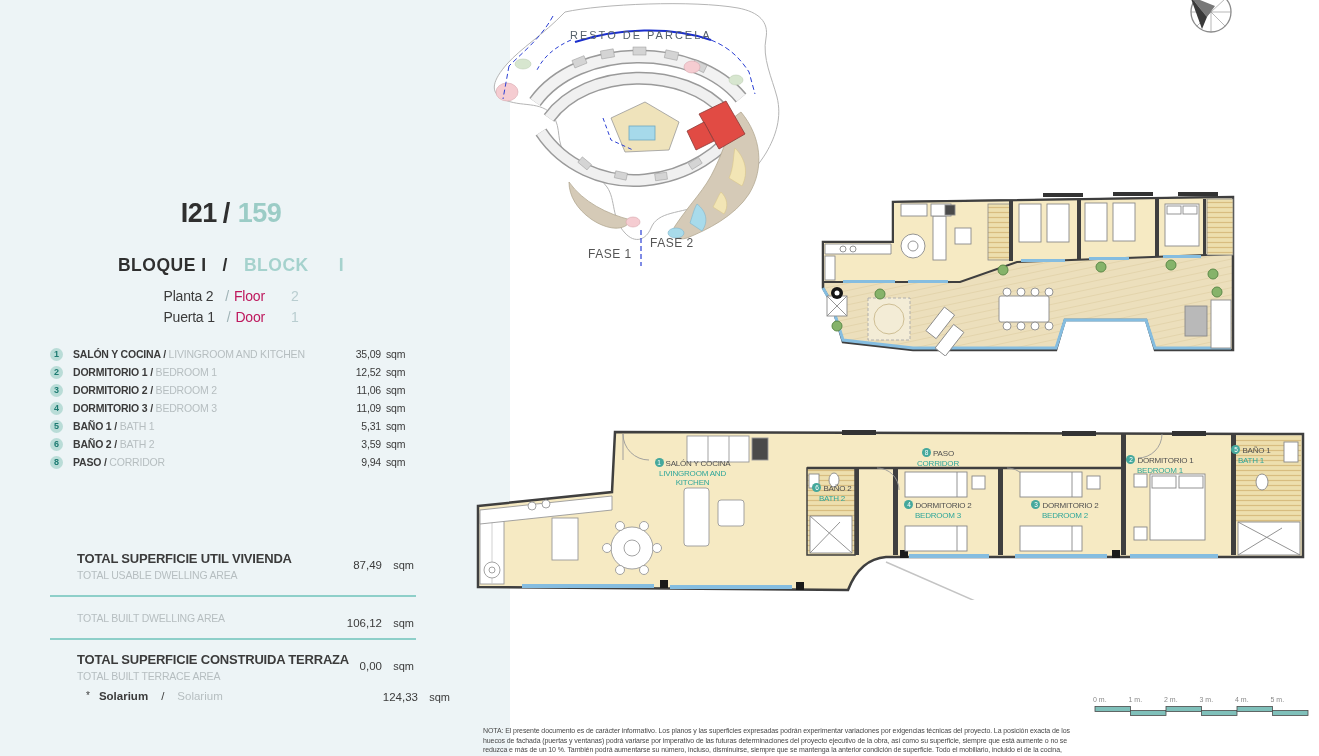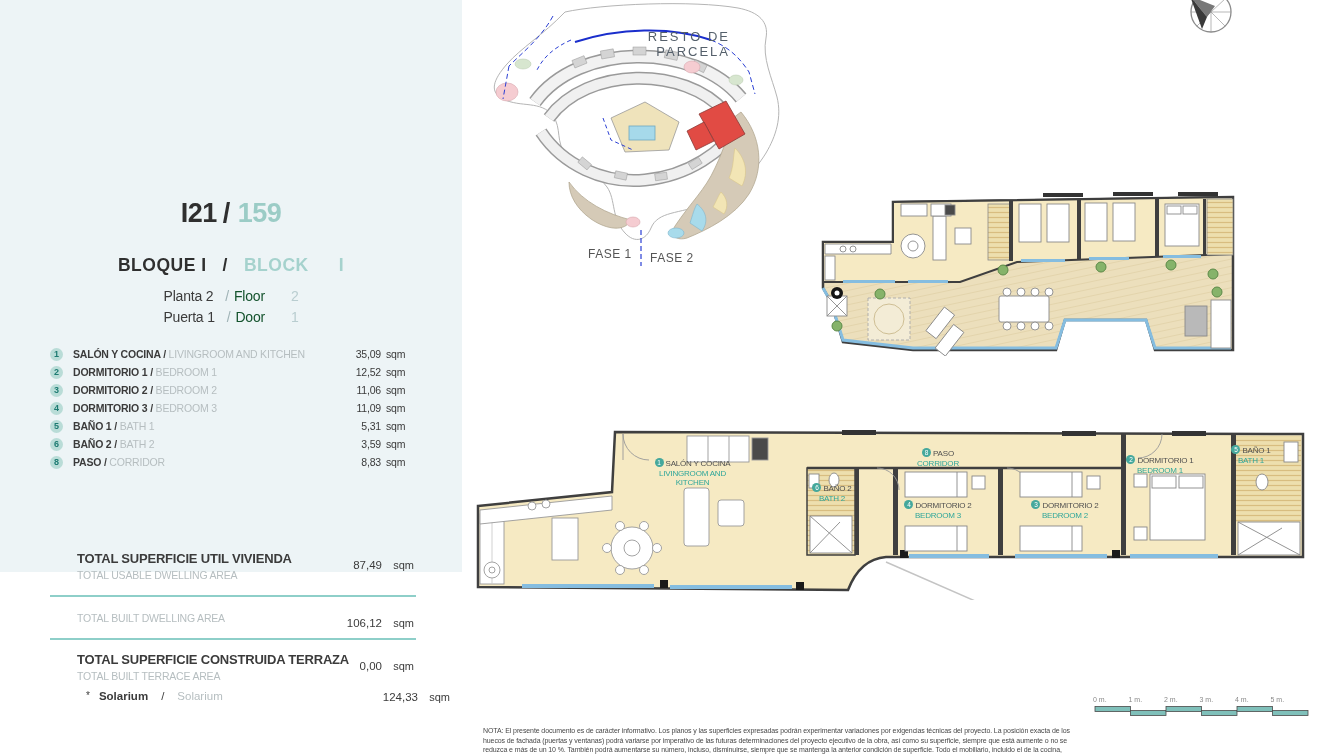--- a/index.html
+++ b/index.html
@@ -1,30 +1,30 @@
 <!DOCTYPE html>
 <html><head>
 <meta charset="utf-8">
 <style>
   html,body{margin:0;padding:0;background:#fff;}
   #page{position:relative;width:1319px;height:756px;overflow:hidden;background:#ffffff;
         font-family:"Liberation Sans",sans-serif;-webkit-font-smoothing:antialiased;}
   
-  #panel{position:absolute;left:0;top:0;width:462px;height:572px;background:#edf4f6;}
+  #panel{position:absolute;left:0;top:0;width:462px;height:756px;background:#edf4f6;padding-left:48px;}
   .hdr1{position:absolute;left:0;top:198px;width:462px;text-align:center;font-size:27px;font-weight:bold;letter-spacing:-0.5px;color:#2f2f2f;}
   .hdr1 .num{color:#9bccc6;margin-left:8px;}
   .hdr1 .sep{margin-left:6px;}
   .hdr2{position:absolute;left:0;top:255px;width:462px;text-align:center;font-size:17.5px;font-weight:bold;letter-spacing:0.5px;color:#2f2f2f;}
   .hdr2 .sep{margin:0 16px;}
   .hdr2 .en{color:#a5d2cd;margin-top:27px;}
   .hdr2 .ennum{color:#a5d2cd;margin-left:30px;}
   .hdr3{position:absolute;left:0;width:462px;text-align:center;font-size:14px;color:#3b3b3b;letter-spacing:-0.2px;}
   .hdr3 .es{font-weight:bold;font-weight:normal;color:#3b3b3b;}
   .hdr3 .sep{color:#9fb3b6;margin:0 5px 0 12px;}
-  .hdr3 .en{color:#14532d;}
+  .hdr3 .en{color:#be185d;}
   .hdr3 .ennum{color:#b9cdd0;margin-left:26px;}
   #room-list{position:absolute;left:50px;top:345px;width:366px;}
   .room-row{display:flex;align-items:center;height:18px;font-size:10.5px;letter-spacing:-0.2px;}
   .badge{flex:0 0 13px;width:13px;height:13px;border-radius:50%;background:#b9dcd7;color:#1d7b72;
          font-size:9px;font-weight:bold;text-align:center;line-height:13px;margin-right:10px;}
   .rname{flex:1;white-space:nowrap;overflow:hidden;}
   .rname .es{font-weight:bold;color:#3b3b3b;}
   .rname .en{color:#b6bec0;}
   .rarea{width:42px;text-align:right;color:#3b3b3b;}
   .runit{width:30px;text-align:left;padding-left:5px;color:#3b3b3b;}
@@ -38,21 +38,21 @@
   #solarium{position:relative;padding-left:36px;font-size:11.5px;height:16px;}
   #solarium .star{font-size:10px;color:#3b3b3b;margin-right:9px;vertical-align:top;}
   #solarium .es{font-weight:bold;color:#3b3b3b;}
   #solarium .sep{margin:0 13px;color:#3b3b3b;}
   #solarium .en{color:#b6bec0;}
   #solarium .tval{top:1px;}
   #solarium .tunit{top:1px;}
   
   svg{position:absolute;}
   .ov{position:absolute;z-index:5;}
-  .site-label{font-size:13px;letter-spacing:2px;color:#55606b;text-align:right;}
+  .site-label{font-size:11px;letter-spacing:2px;color:#55606b;text-align:left;}
   .fase{font-size:12px;color:#555;letter-spacing:0.5px;}
   .plabel{position:absolute;z-index:6;text-align:center;font-size:8px;line-height:9.5px;letter-spacing:-0.2px;}
   .plabel .pes{color:#4f4f4f;}
   .plabel .pen{color:#2fa69a;display:block;}
   .pnum{display:inline-block;width:9px;height:9px;border-radius:50%;background:#45a89c;color:#fff;
         font-size:6.5px;line-height:9px;text-align:center;margin-right:2px;vertical-align:1px;}
   #scale{position:absolute;left:1093px;top:696px;width:220px;height:24px;}
   .slabel{position:absolute;top:0;width:30px;font-size:7px;color:#8a8a8a;}
   #note{position:absolute;left:483px;top:726px;width:818px;font-size:7px;line-height:9.7px;color:#474747;letter-spacing:-0.1px;}
 </style>
@@ -108,21 +108,21 @@
         </div>
         <div class="room-row">
           <span class="badge">6</span>
           <span class="rname"><span class="es">BAÑO 2 / </span><span class="en">BATH 2</span></span>
           <span class="rarea">3,59</span>
           <span class="runit">sqm</span>
         </div>
         <div class="room-row">
           <span class="badge">8</span>
           <span class="rname"><span class="es">PASO / </span><span class="en">CORRIDOR</span></span>
-          <span class="rarea">8,83</span>
+          <span class="rarea">9,94</span>
           <span class="runit">sqm</span>
         </div>
       </div>
 
     <div id="totals">
         <div class="tblock">
           <div class="tes">TOTAL SUPERFICIE UTIL VIVIENDA</div>
           <div class="ten">TOTAL USABLE DWELLING AREA</div>
           <div class="tval">87,49</div>
           <div class="tunit">sqm</div>
@@ -196,21 +196,21 @@
       <path d="M26,66 L20,99" stroke="#2b3fd4" stroke-width="1" stroke-dasharray="5,3"></path>
       <path d="M92,42 C135,28 188,26 228,40" stroke="#1a2ecc" stroke-width="2"></path>
       <path d="M88,40 C70,48 60,58 54,70" stroke="#2b3fd4" stroke-width="1" stroke-dasharray="4,3"></path>
       <path d="M228,40 C248,48 258,60 266,72 L272,94" stroke="#2b3fd4" stroke-width="1" stroke-dasharray="5,3"></path>
       <path d="M158,230 L158,266" stroke="#2b3fd4" stroke-width="1.2" stroke-dasharray="5,3"></path>
       <path d="M120,118 L128,140 L150,150" stroke="#2b3fd4" stroke-width="1" stroke-dasharray="4,3"></path>
     </g>
   </svg>
   <div class="ov site-label" style="left:570px;top:29px;width:160px;">RESTO DE PARCELA</div>
   <div class="ov fase" style="left:588px;top:247px;">FASE 1</div>
-  <div class="ov fase" style="left:650px;top:251px;">FASE 2</div>
+  <div class="ov fase" style="left:650px;top:236px;">FASE 2</div>
 
   <svg style="left:1183px;top:0;" width="56" height="46" viewBox="0 0 56 46">
     <circle cx="28" cy="12" r="20" fill="none" stroke="#8a8a8a" stroke-width="1.3"></circle>
     <g stroke="#9a9a9a" stroke-width="0.7">
       <line x1="28" y1="12" x2="48" y2="12"></line>
         <line x1="28" y1="12" x2="28" y2="32"></line>
       <line x1="28" y1="12" x2="8" y2="12"></line>
         <line x1="28" y1="12" x2="42" y2="26"></line>
       <line x1="28" y1="12" x2="14" y2="26"></line>
         <line x1="28" y1="12" x2="43" y2="-2"></line>

